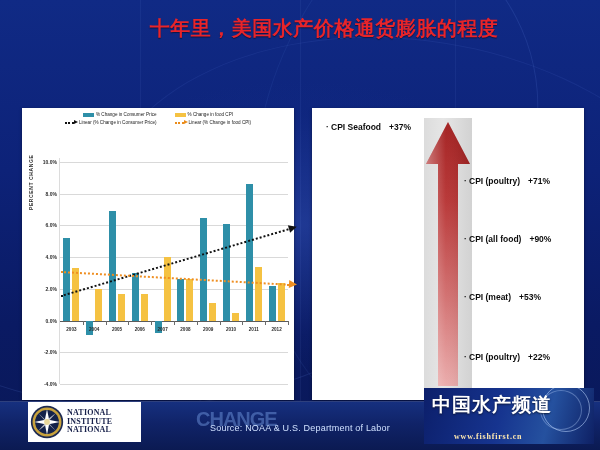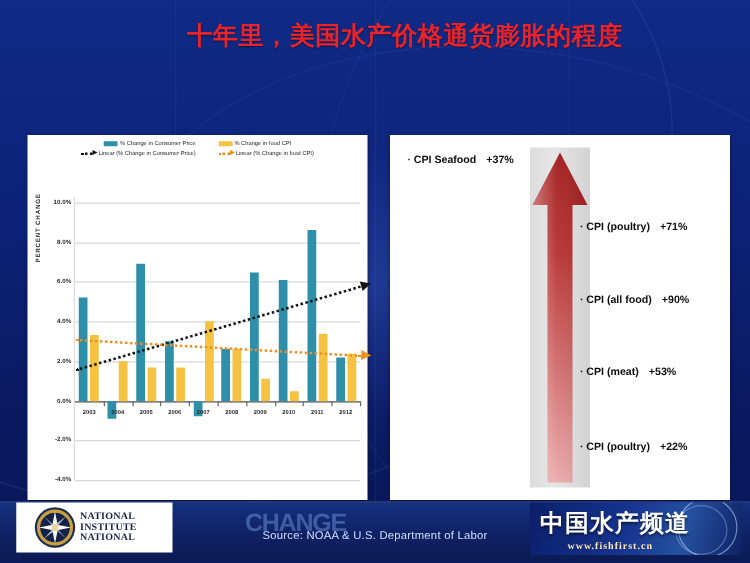--- a/index.html
+++ b/index.html
@@ -85,31 +85,31 @@
   #seafood-row{left:14px;top:14px;}
   .right-row{left:152px;}
 
   
   #footer-band{
     position:absolute;left:0;right:0;bottom:0;height:48px;
     background:linear-gradient(180deg,#16307f 0%,#102368 45%,#0b1a52 100%);
     border-top:1px solid rgba(150,180,255,.25);
   }
   #nfi-logo{
-    position:absolute;left:13px;bottom:8px;width:125px;height:40px;background:#fff;
-    display:flex;align-items:center;gap:3px;padding:1px 14px;box-sizing:border-box;
+    position:absolute;left:28px;bottom:8px;width:113px;height:40px;background:#fff;
+    display:flex;align-items:center;gap:3px;padding:1px 2px;box-sizing:border-box;
   }
   #nfi-seal{width:34px;height:34px;flex:0 0 34px;}
   #nfi-text{font-size:8px;font-weight:bold;line-height:1.12;color:#17204a;letter-spacing:.2px;font-family:"Liberation Serif",serif;}
   #source{
     position:absolute;left:0;right:0;bottom:17px;text-align:center;
     color:#cfe0ff;font-size:9px;letter-spacing:.2px;
   }
   #cn-brand{
-    position:absolute;right:6px;bottom:6px;width:170px;height:42px;
+    position:absolute;right:6px;bottom:6px;width:170px;height:56px;
     background:linear-gradient(105deg,#0c1f6b 0%,#16348f 45%,#25519f 72%,#0e2064 100%);
     overflow:hidden;
   }
   #cn-brand .globe{position:absolute;right:4px;top:-4px;width:46px;height:46px;border-radius:50%;border:1px solid rgba(190,215,255,.55);}
   #cn-brand .globe2{position:absolute;right:12px;top:2px;width:40px;height:38px;border-radius:50%;border:1px solid rgba(190,215,255,.35);}
   #cn-name{
     position:absolute;left:8px;top:4px;color:#ffffff;font-size:19px;font-weight:bold;
     letter-spacing:1px;font-family:"DejaVu Sans",sans-serif;text-shadow:0 1px 2px rgba(0,0,0,.6);
   }
   #cn-url{

